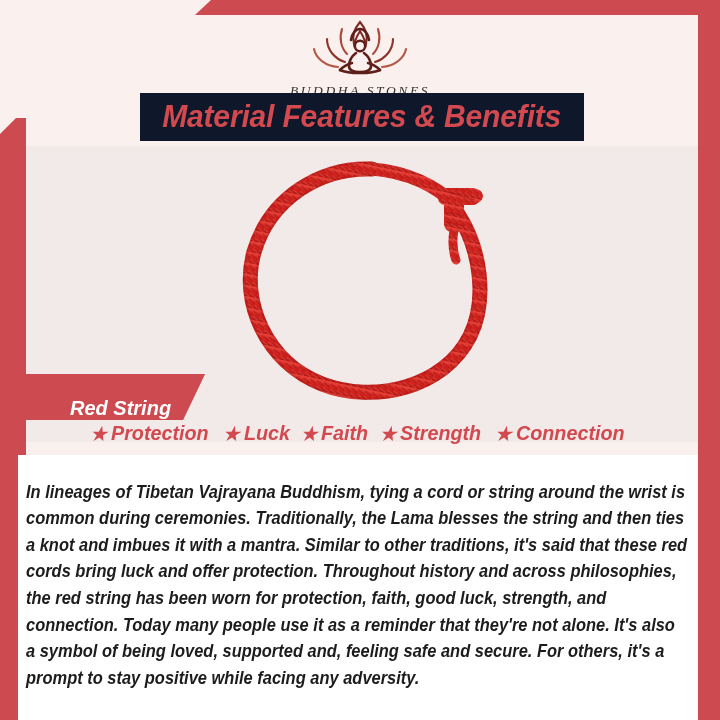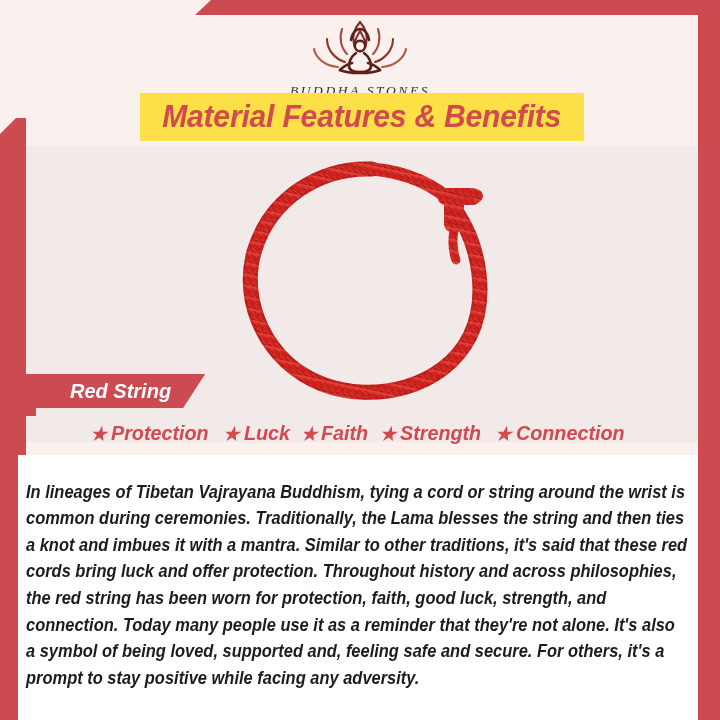--- a/index.html
+++ b/index.html
@@ -73,21 +73,21 @@
     font-size: 13.5px;
     letter-spacing: 2.6px;
     color: #33302f;
   }
 
   
   .headline-panel {
     position: absolute;
     left: 140px; top: 93px;
     width: 444px; height: 48px;
-    background: #fde047;
+    background: #0f172a;
     display: flex;
     align-items: center;
     justify-content: center;
   }
   .headline {
     font-size: 31px;
     font-weight: bold;
     color: #d2494f;
     letter-spacing: -0.2px;
     transform: scaleX(0.97);
@@ -99,25 +99,25 @@
     position: absolute;
     left: 222px; top: 156px;
     width: 290px; height: 248px;
   }
 
   
   .name-banner {
     position: absolute;
     left: 26px; top: 374px;
     height: 34px;
-    padding: 0 34px 0 44px;
+    padding: 12px 34px 0 44px;
     background: #cc4a50;
     clip-path: polygon(0 0, 100% 0, calc(100% - 22px) 100%, 0 100%);
     display: flex;
-    align-items: center;
+    align-items: flex-end;
   }
   .name-banner-text {
     font-size: 20px;
     font-weight: bold;
     color: #ffffff;
     white-space: nowrap;
   }
 
   
   .features {

